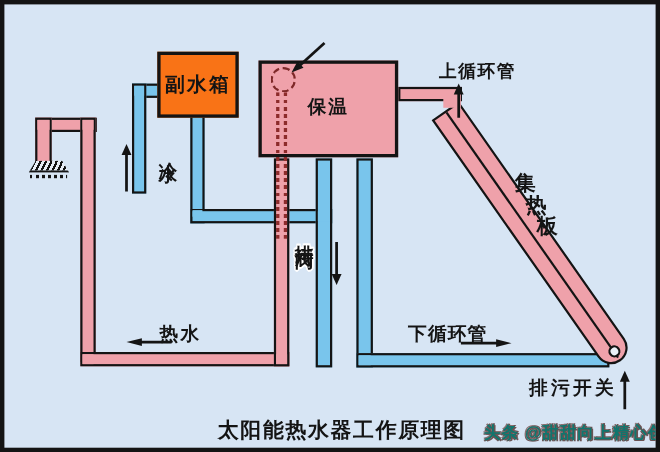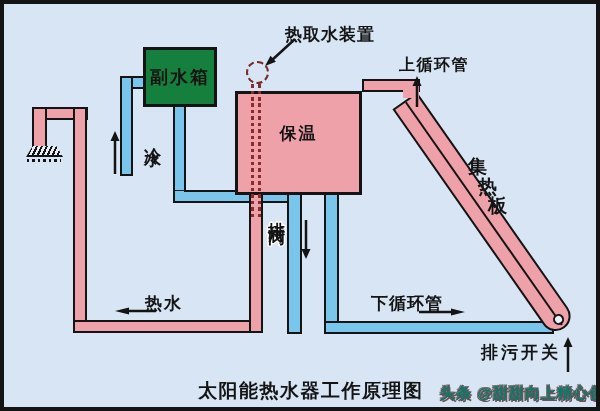--- a/index.html
+++ b/index.html
@@ -9,23 +9,23 @@
     font-family:"Liberation Sans", sans-serif; overflow:hidden;
   }
   .pipe{position:absolute; border:2.5px solid #141414; box-sizing:border-box;}
   .cold{background:#79c5ec;}
   .hot{background:#efa1aa;}
   .joint{position:absolute;}
   .jcold{background:#79c5ec;}
   .jhot{background:#efa1aa;}
   .box{position:absolute; border:3px solid #141414; box-sizing:border-box;
        display:flex; align-items:center; justify-content:center;}
-  .aux-tank{left:139px; top:43px; width:74px; height:60px; background:#15803d;}
-  .main-tank{left:231px; top:51px; width:127px; height:104px; background:#efa1aa;
-             flex-direction:column; align-items:center; justify-content:flex-start; padding-top:30px;margin-top:36px;}
+  .aux-tank{left:139px; top:43px; width:74px; height:60px; background:#f97316;}
+  .main-tank{left:231px; top:51px; width:127px; height:88px; background:#efa1aa;
+             flex-direction:column; align-items:center; justify-content:flex-start; padding-top:30px;}
   .box-label{font-weight:bold; font-size:18px; letter-spacing:2px; color:#141414;}
   .tank-label{font-weight:bold; font-size:17px; letter-spacing:2px; color:#141414; line-height:19px; text-align:center;}
   .lbl{position:absolute; font-weight:bold; color:#141414; white-space:nowrap;}
   .vtext{writing-mode:vertical-rl; text-orientation:upright; letter-spacing:3px;}
   .halo{text-shadow:-1.5px 0 #ffffff,1.5px 0 #ffffff,0 -1.5px #ffffff,0 1.5px #ffffff,
         -1px -1px #ffffff,1px 1px #ffffff,-1px 1px #ffffff,1px -1px #ffffff;}
   .collector{position:absolute; left:413px; top:88px; width:278px; height:30px;
      background:#efa1aa; border:2.5px solid #141414; box-sizing:border-box;
      border-radius:0 15px 15px 0; transform:rotate(55deg); transform-origin:0 0;}
   .collector-divider{position:absolute; left:0; right:2px; top:11.5px; height:2.5px; background:#141414;}
@@ -87,21 +87,20 @@
     <span class="box-label">副水箱</span>
   </div>
   <div class="box main-tank">
     <span class="tank-label">保温</span>
   </div>
 
   <div class="dash-circle"></div>
   <div class="dash-col" style="left:247px;"></div>
   <div class="dash-col" style="left:254px;"></div>
 
-  <div class="lbl" style="left:281px;top:19px;font-size:17px;letter-spacing:1px;">热取水装置</div>
   <div class="lbl" style="left:364px;top:51px;font-size:16px;letter-spacing:1.5px;margin-left:31px;">上循环管</div>
   <div class="lbl vtext" style="left:137px;top:129px;font-size:17px;">冷水</div>
   <div class="lbl" style="left:464px;top:150px;font-size:19px;">集</div>
   <div class="lbl" style="left:474px;top:170px;font-size:19px;">热</div>
   <div class="lbl" style="left:484px;top:189px;font-size:19px;">板</div>
   <div class="lbl vtext halo" style="left:261px;top:204px;font-size:17px;">排污阀</div>
   <div class="lbl" style="left:141px;top:288px;font-size:17px;letter-spacing:2px;">热水</div>
   <div class="lbl" style="left:477px;top:337px;font-size:17px;letter-spacing:3px;">排污开关</div>
   <div class="lbl" style="left:367px;top:288px;font-size:17px;letter-spacing:1px;">下循环管</div>
 

